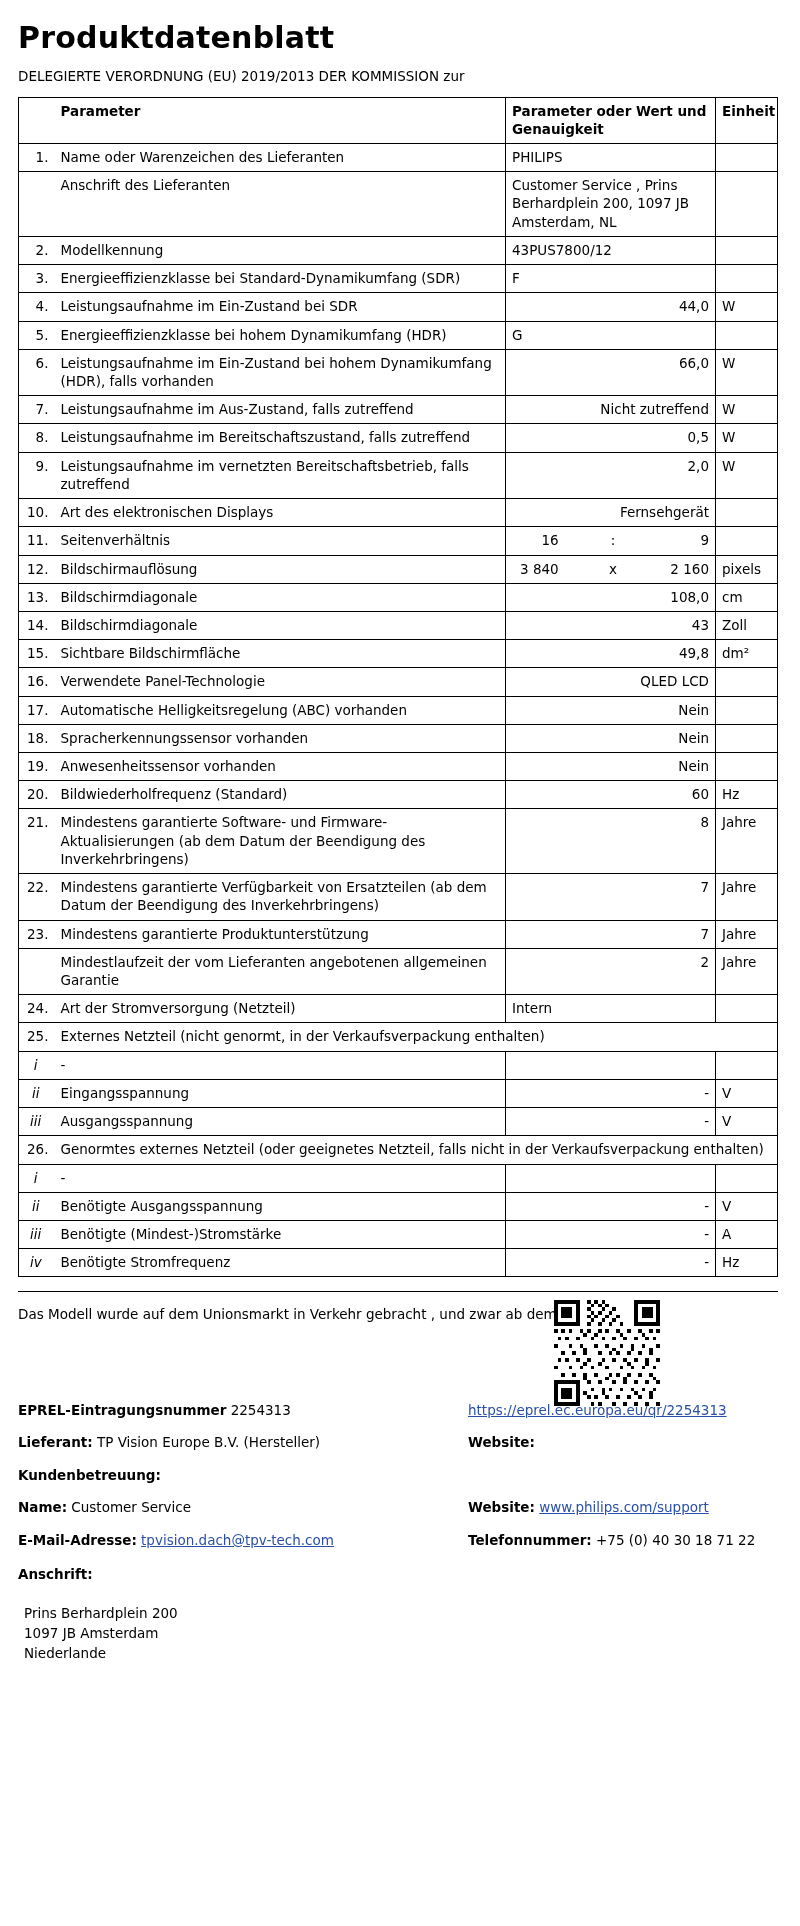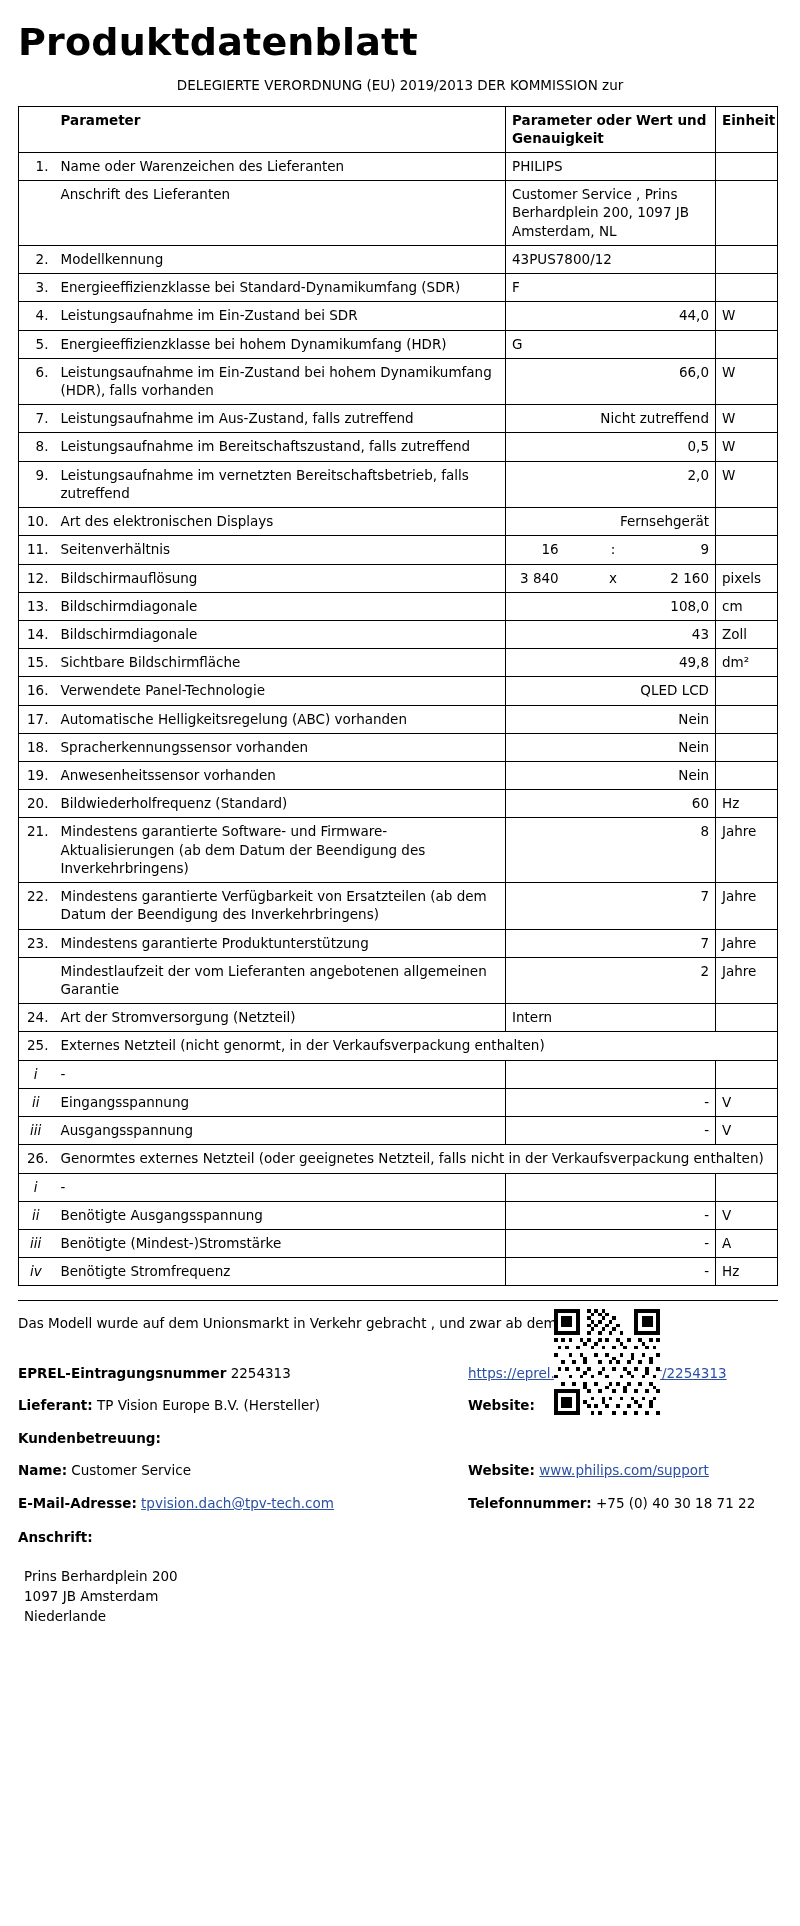--- a/index.html
+++ b/index.html
@@ -13,30 +13,29 @@
     color: #000000;
   }
   .page {
     width: 800px;
     min-height: 1926px;
     box-sizing: border-box;
     padding: 10px 18px 10px 18px;
     position: relative;
   }
   h1.title {
-    font-size: 38px;
+    font-size: 30px;
     font-weight: bold;
     margin: 10px 0 12px 0;
     letter-spacing: 0.2px;
   }
   .subtitle {
     font-size: 13.5px;
     line-height: 1.45;
     margin: 0 0 10px 0;
-    text-align: center;
   }
   table.datasheet {
     border-collapse: collapse;
     width: 760px;
     font-size: 13.5px;
     table-layout: fixed;
   }
   table.datasheet td {
     border: 1px solid #000000;
     padding: 4px 6px 5px 6px;
@@ -116,21 +115,21 @@
     right: 118px;
     top: 8px;
     width: 106px;
     height: 106px;
   }
   .grid2 {
     display: grid;
     grid-template-columns: 450px 310px;
     row-gap: 13px;
     column-gap: 0px;
-    margin-top: 30px;
+    margin-top: 76px;
     line-height: 1.45;
   }
   .grid2 .cell { padding-right: 8px; }
   .lbl { font-weight: bold; }
   .lnk {
     color: #2a4fa8;
     text-decoration: underline;
     word-break: break-all;
   }
   .addr {

